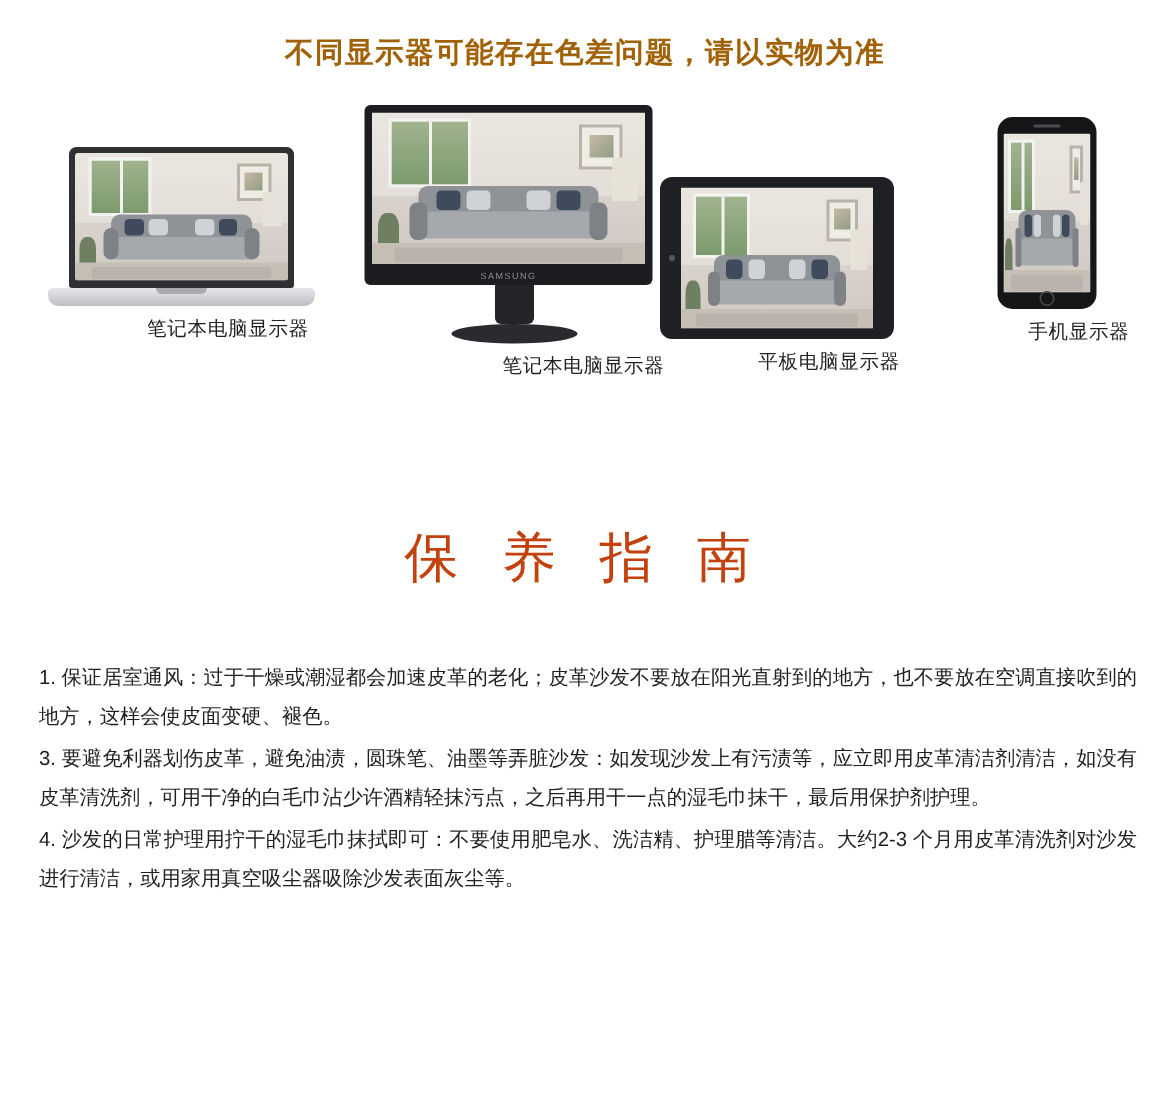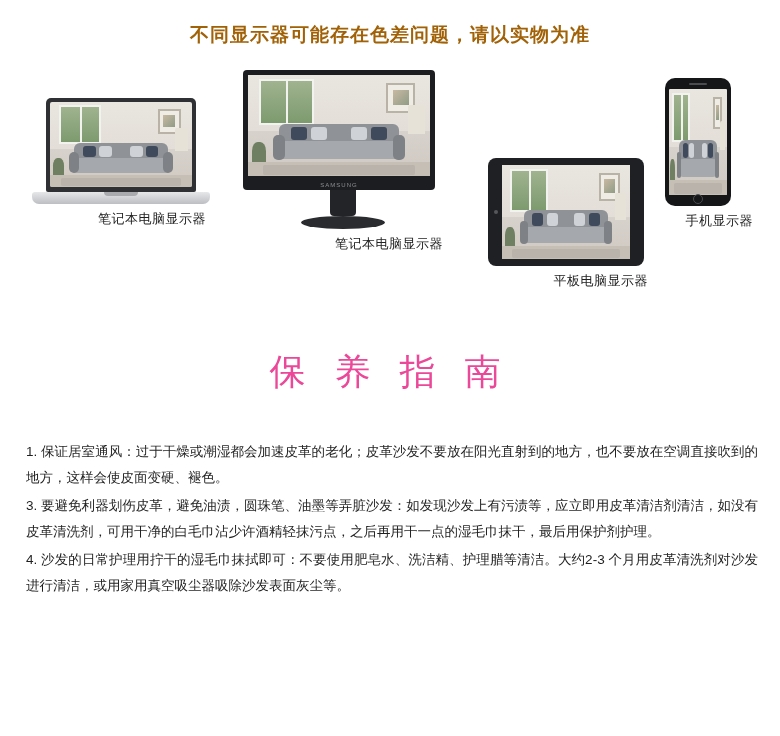--- a/index.html
+++ b/index.html
@@ -249,21 +249,21 @@
   }
   .desktop .foot {
     width: 84px;
     height: 13px;
     background: #2a2b2e;
     margin: 0 auto;
     border-radius: 50%;
   }
 
   
-  .tablet { left: 488px; top: 48px; width: 160px; margin-top: 40px; }
+  .tablet { left: 440px; top: 48px; width: 160px; }
   .tablet .frame {
     width: 156px;
     height: 108px;
     background: #1f2023;
     border-radius: 8px;
     padding: 7px 14px;
     box-sizing: border-box;
     position: relative;
   }
   .tablet .screen {
@@ -319,21 +319,21 @@
     height: 8px;
     border: 1px solid #4a4c50;
     border-radius: 50%;
   }
 
   
   .section-title {
     text-align: center;
     font-size: 36px;
     letter-spacing: 10px;
-    color: #ec4899;
+    color: #c2410c;
     margin-top: 78px;
     font-family: "Liberation Serif", "DejaVu Serif", serif;
     font-weight: normal;
   }
 
   
   .body-text {
     margin: 42px 22px 0 26px;
     font-size: 13.5px;
     line-height: 26px;

